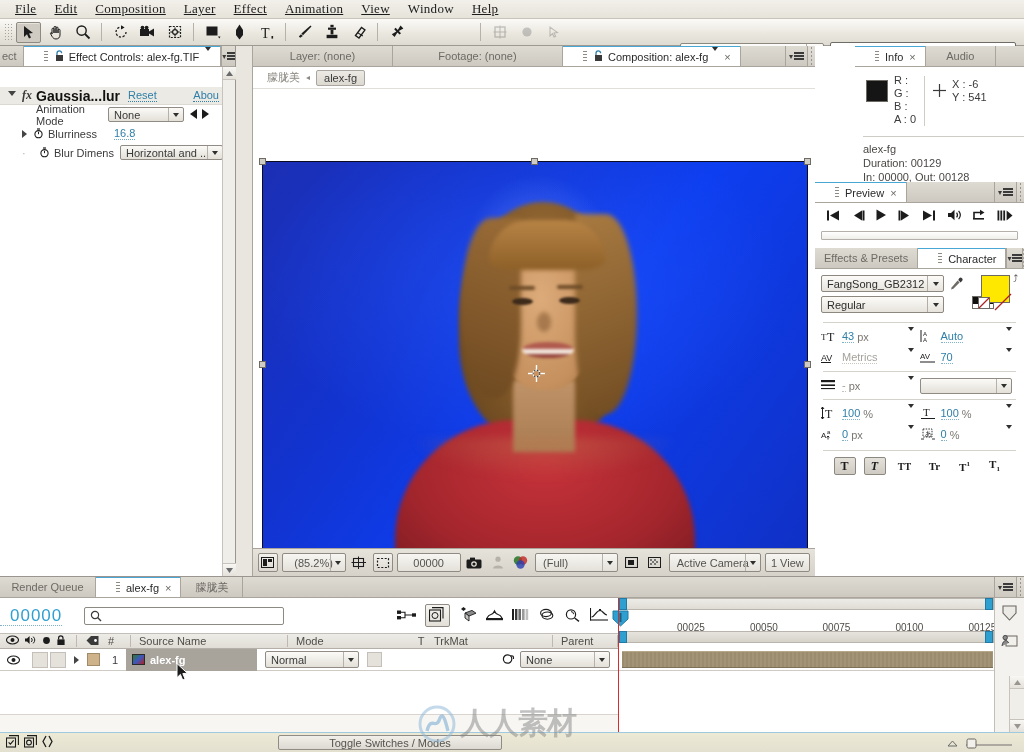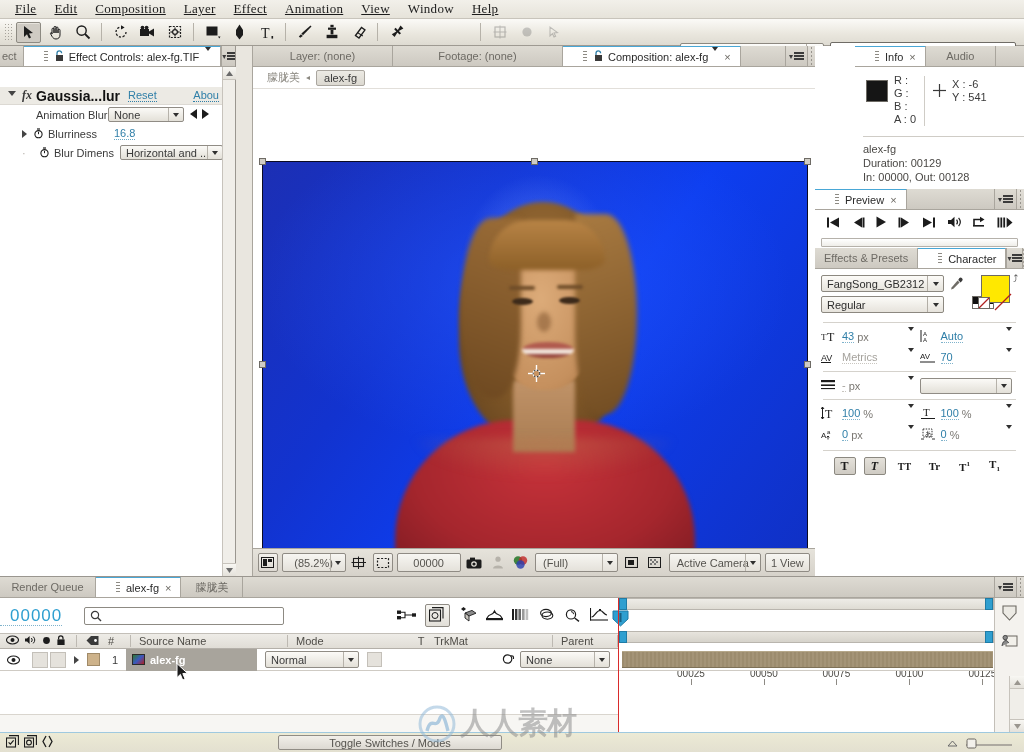--- a/index.html
+++ b/index.html
@@ -184,21 +184,21 @@
   
   #rdock { left: 815px; top: 46px; width: 209px; height: 530px; background: #fff; }
   .info-panel { position: absolute; left: 0; top: 0; width: 209px; height: 140px; background: #fff; margin-left: 40px; }
   .info-body { position: relative; height: 119px; padding: 7px 8px 0 8px; }
   .swatch { width: 22px; height: 22px; background: #151515; border: 1px solid #6d6a64; }
   .rgba { font-size: 11px; color: #3a3a3a; line-height: 13px; }
   .divider-v { width: 1px; background: #cfccc6; }
   .hr { height: 1px; background: #cfccc6; margin: 5px 0; }
   .info-meta { font-size: 11px; color: #4a4845; line-height: 14px; }
 
-  .preview-panel { position: absolute; left: 0; top: 143px; width: 209px; height: 62px; background: #fff; }
+  .preview-panel { position: absolute; left: 0; top: 136px; width: 209px; height: 62px; background: #fff; }
   .prev-btns { display: flex; align-items: center; justify-content: space-around; height: 26px; padding: 0 6px; }
   .prev-slider { height: 9px; margin: 2px 6px 0 6px; background: linear-gradient(#ffffff,#efeee9);
     border: 1px solid #b5b1aa; border-radius: 1px; }
 
   .char-panel { position: absolute; left: 0; top: 202px; width: 209px; height: 328px; background: #fff; }
   .char-body { padding: 6px 6px 0 6px; }
   .font-select {
     height: 17px; background: linear-gradient(#fcfbf8,#e6e3dc); border: 1px solid #8c8880;
     border-radius: 2px; display: flex; align-items: center; padding-left: 5px;
     font-size: 11px; color: #2d2d2d; position: relative;
@@ -239,21 +239,21 @@
     position: absolute; left: 0; top: 72px; width: 618px; height: 22px;
     border-bottom: 1px solid #cfcbc4; display: flex; align-items: center; font-size: 11px;
   }
   .layer-name-cell { background: #a8a49c; height: 22px; display: flex; align-items: center;
     padding: 0 6px; gap: 5px; color: #fff; font-weight: bold; }
   .tl-ruler {
     position: absolute; left: 618px; top: 21px; right: 30px; height: 35px; background: #fff;
   }
   .ruler-bar { position: absolute; left: 0; right: 0; top: 0; height: 12px;
     background: linear-gradient(#eeece7,#dfdcd4); border: 1px solid #b9b5ae; }
-  .ruler-ticks { position: absolute; left: 0; right: 0; top: 13px; height: 28px; margin-top: 46px; }
+  .ruler-ticks { position: absolute; left: 0; right: 0; top: 13px; height: 28px; }
   .tickline { position: absolute; bottom: 0; width: 1px; height: 6px; background: #8d8a84; }
   .ticklabel { position: absolute; bottom: 6px; font-size: 10px; color: #4e4c47; transform: translateX(-50%); }
   .workbar { position: absolute; left: 0; right: 0; top: 33px; height: 12px;
     background: linear-gradient(#e7e4dd,#d6d3cb); border: 1px solid #b9b5ae; }
   .wb-handle { position: absolute; top: -1px; width: 8px; height: 12px; background: #2f9fd0;
     border: 1px solid #1f7ba5; }
   .cti { position: absolute; top: 12px; width: 17px; height: 15px; }
   .tl-track {
     position: absolute; left: 618px; top: 72px; right: 30px; height: 22px;
     border-bottom: 1px solid #cfcbc4; background: #fff;
@@ -469,21 +469,21 @@
       <div class="ec-row ec-fxhdr">
         <span class="tri open" style="margin:0 6px 0 4px"></span>
         <span style="font-family:'Liberation Serif',serif;font-style:italic;font-weight:bold;font-size:12px;margin-right:4px">fx</span>
         <span style="font-weight:bold;color:#111;font-size:14px">Gaussia...lur</span>
         <span class="link" style="margin-left:8px">Reset</span>
         <span class="link" style="margin-left:auto;margin-right:4px">Abou</span>
       </div>
 
       <div class="ec-row" style="height:19px">
         <span style="width:36px"></span>
-        <span style="color:#3a3a3a;width:72px">Animation Blur</span>
+        <span style="color:#3a3a3a;width:72px">Animation Mode</span>
         <div class="mini-select" style="width:76px">
           <span>None</span>
           <span class="arrowbox">
               <i class="caret-s"></i>
             </span>
         </div>
         <span style="margin-left:6px;display:flex;gap:3px">
           <span><svg width="8" height="10" viewBox="0 0 8 10">
                 <path d="M7 0 L0 5 L7 10 Z" fill="#1c1c1c"></path>
               </svg></span>

